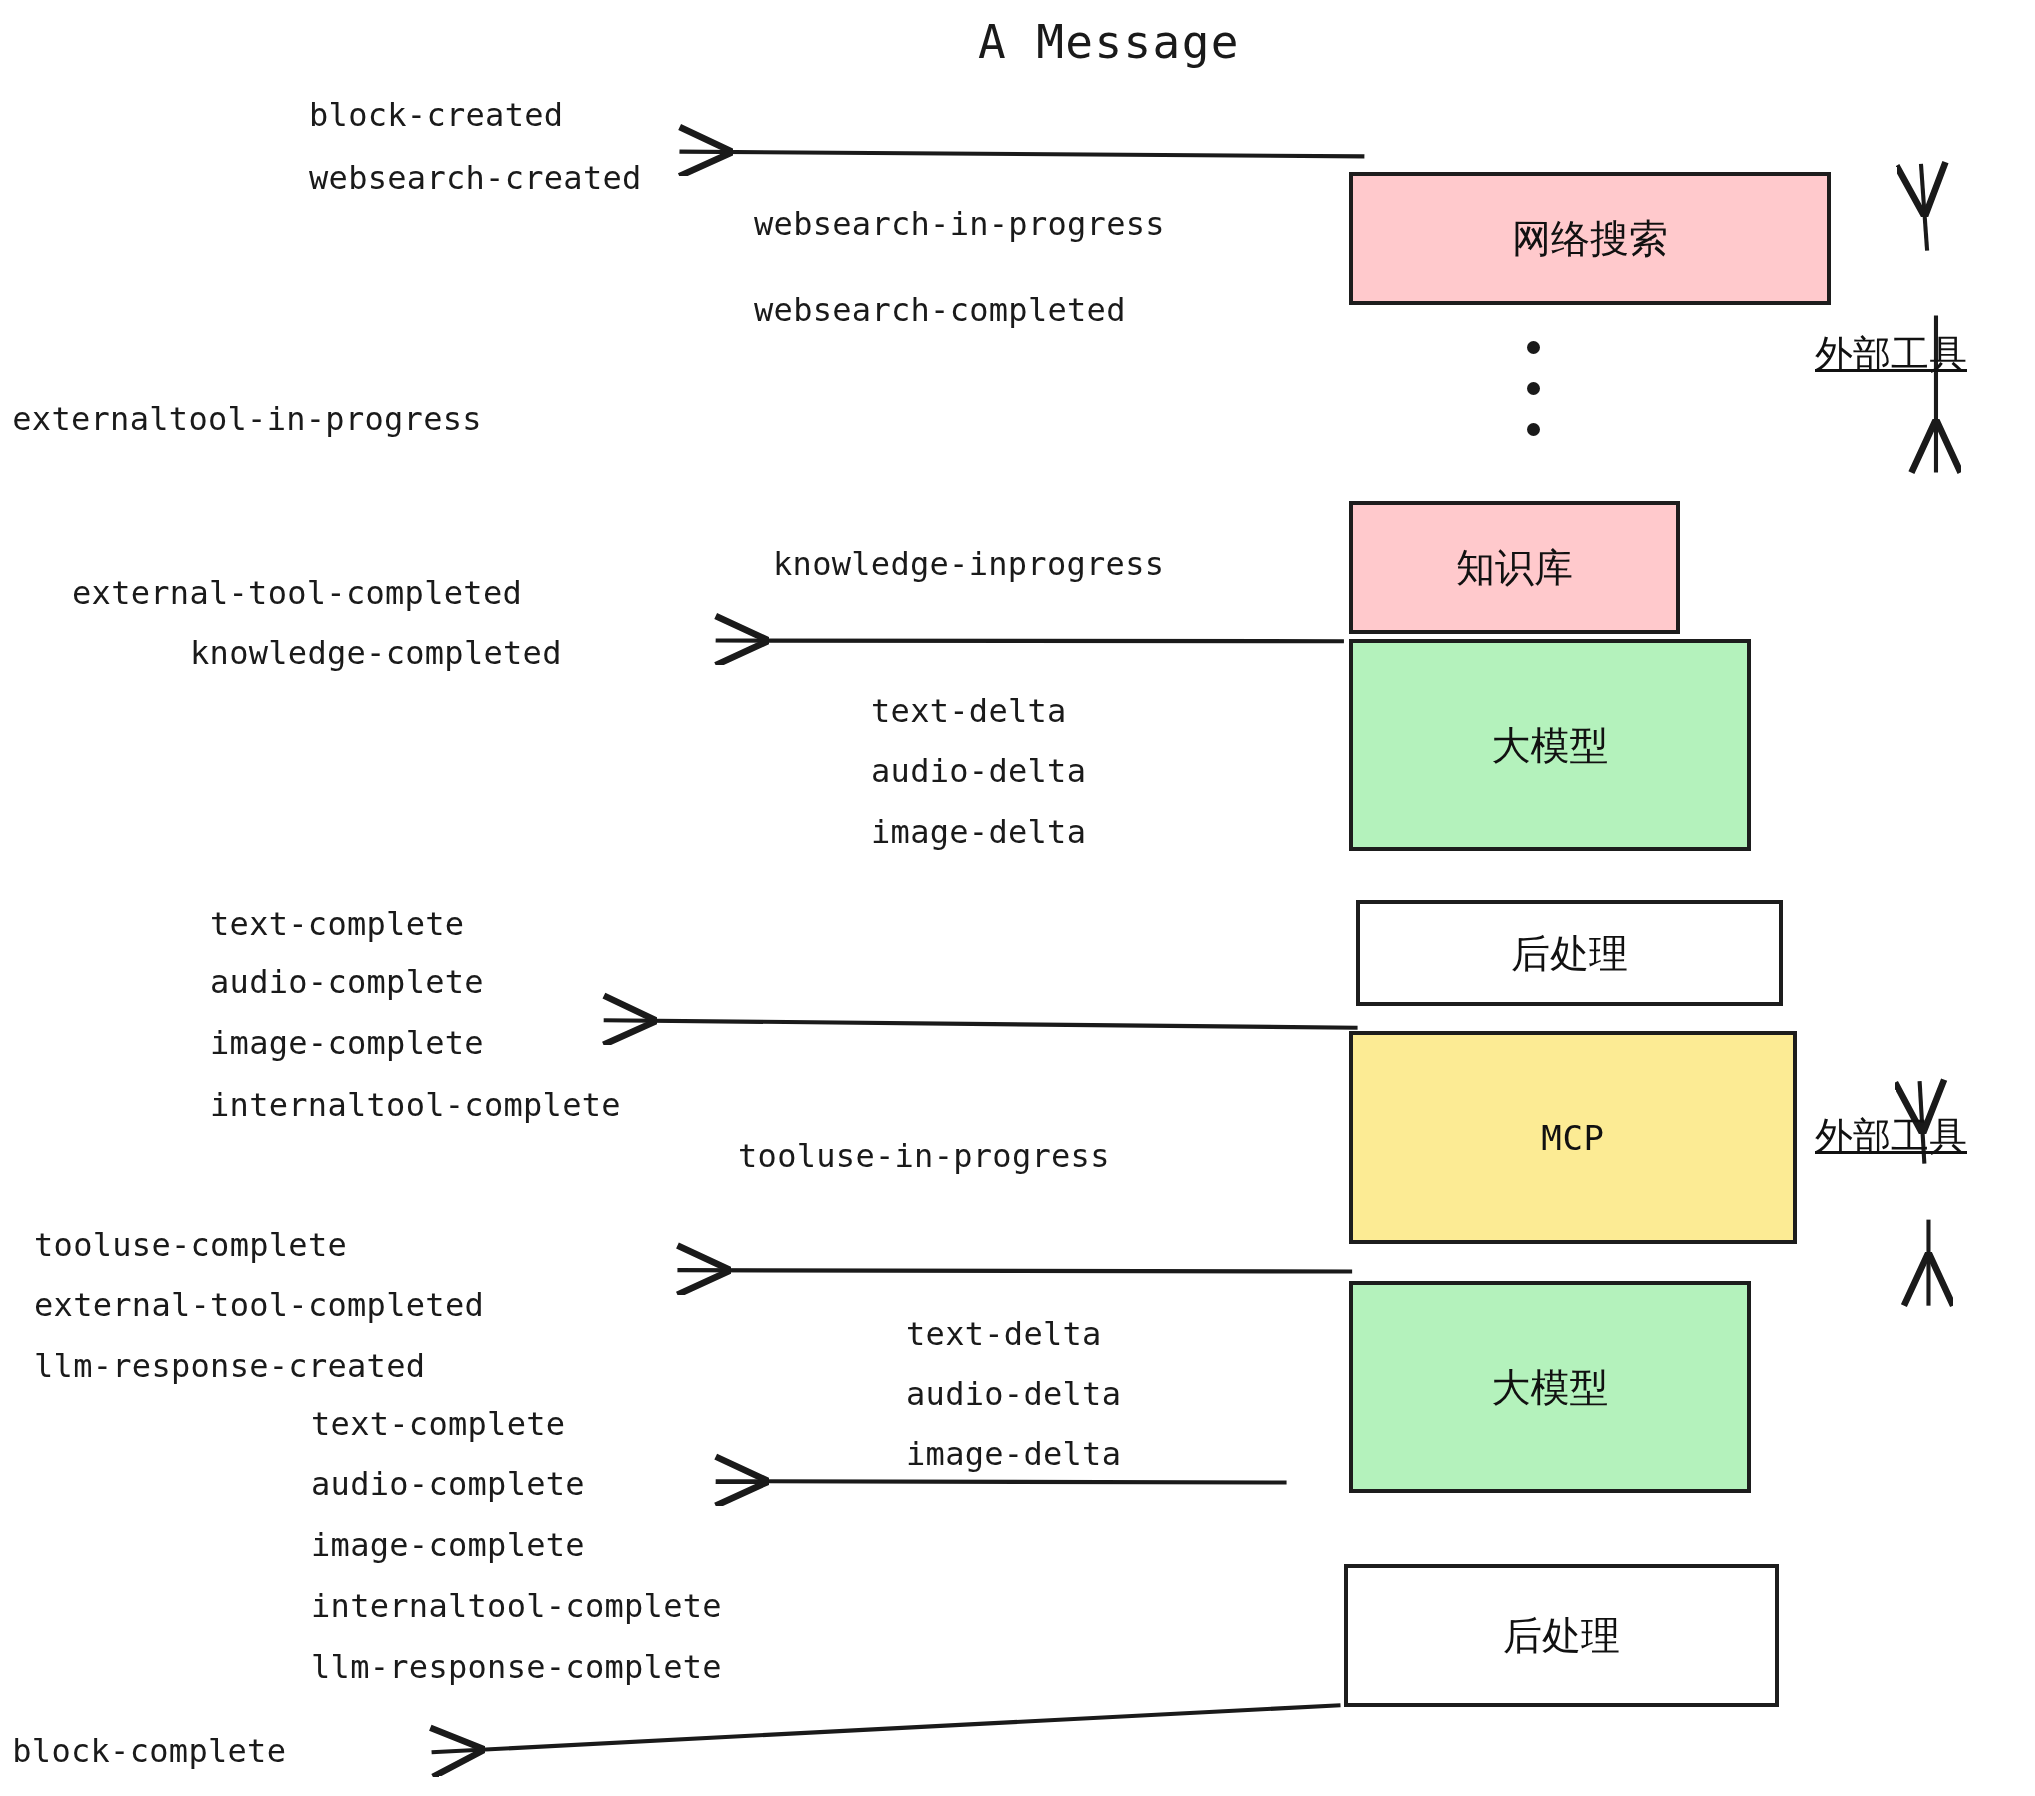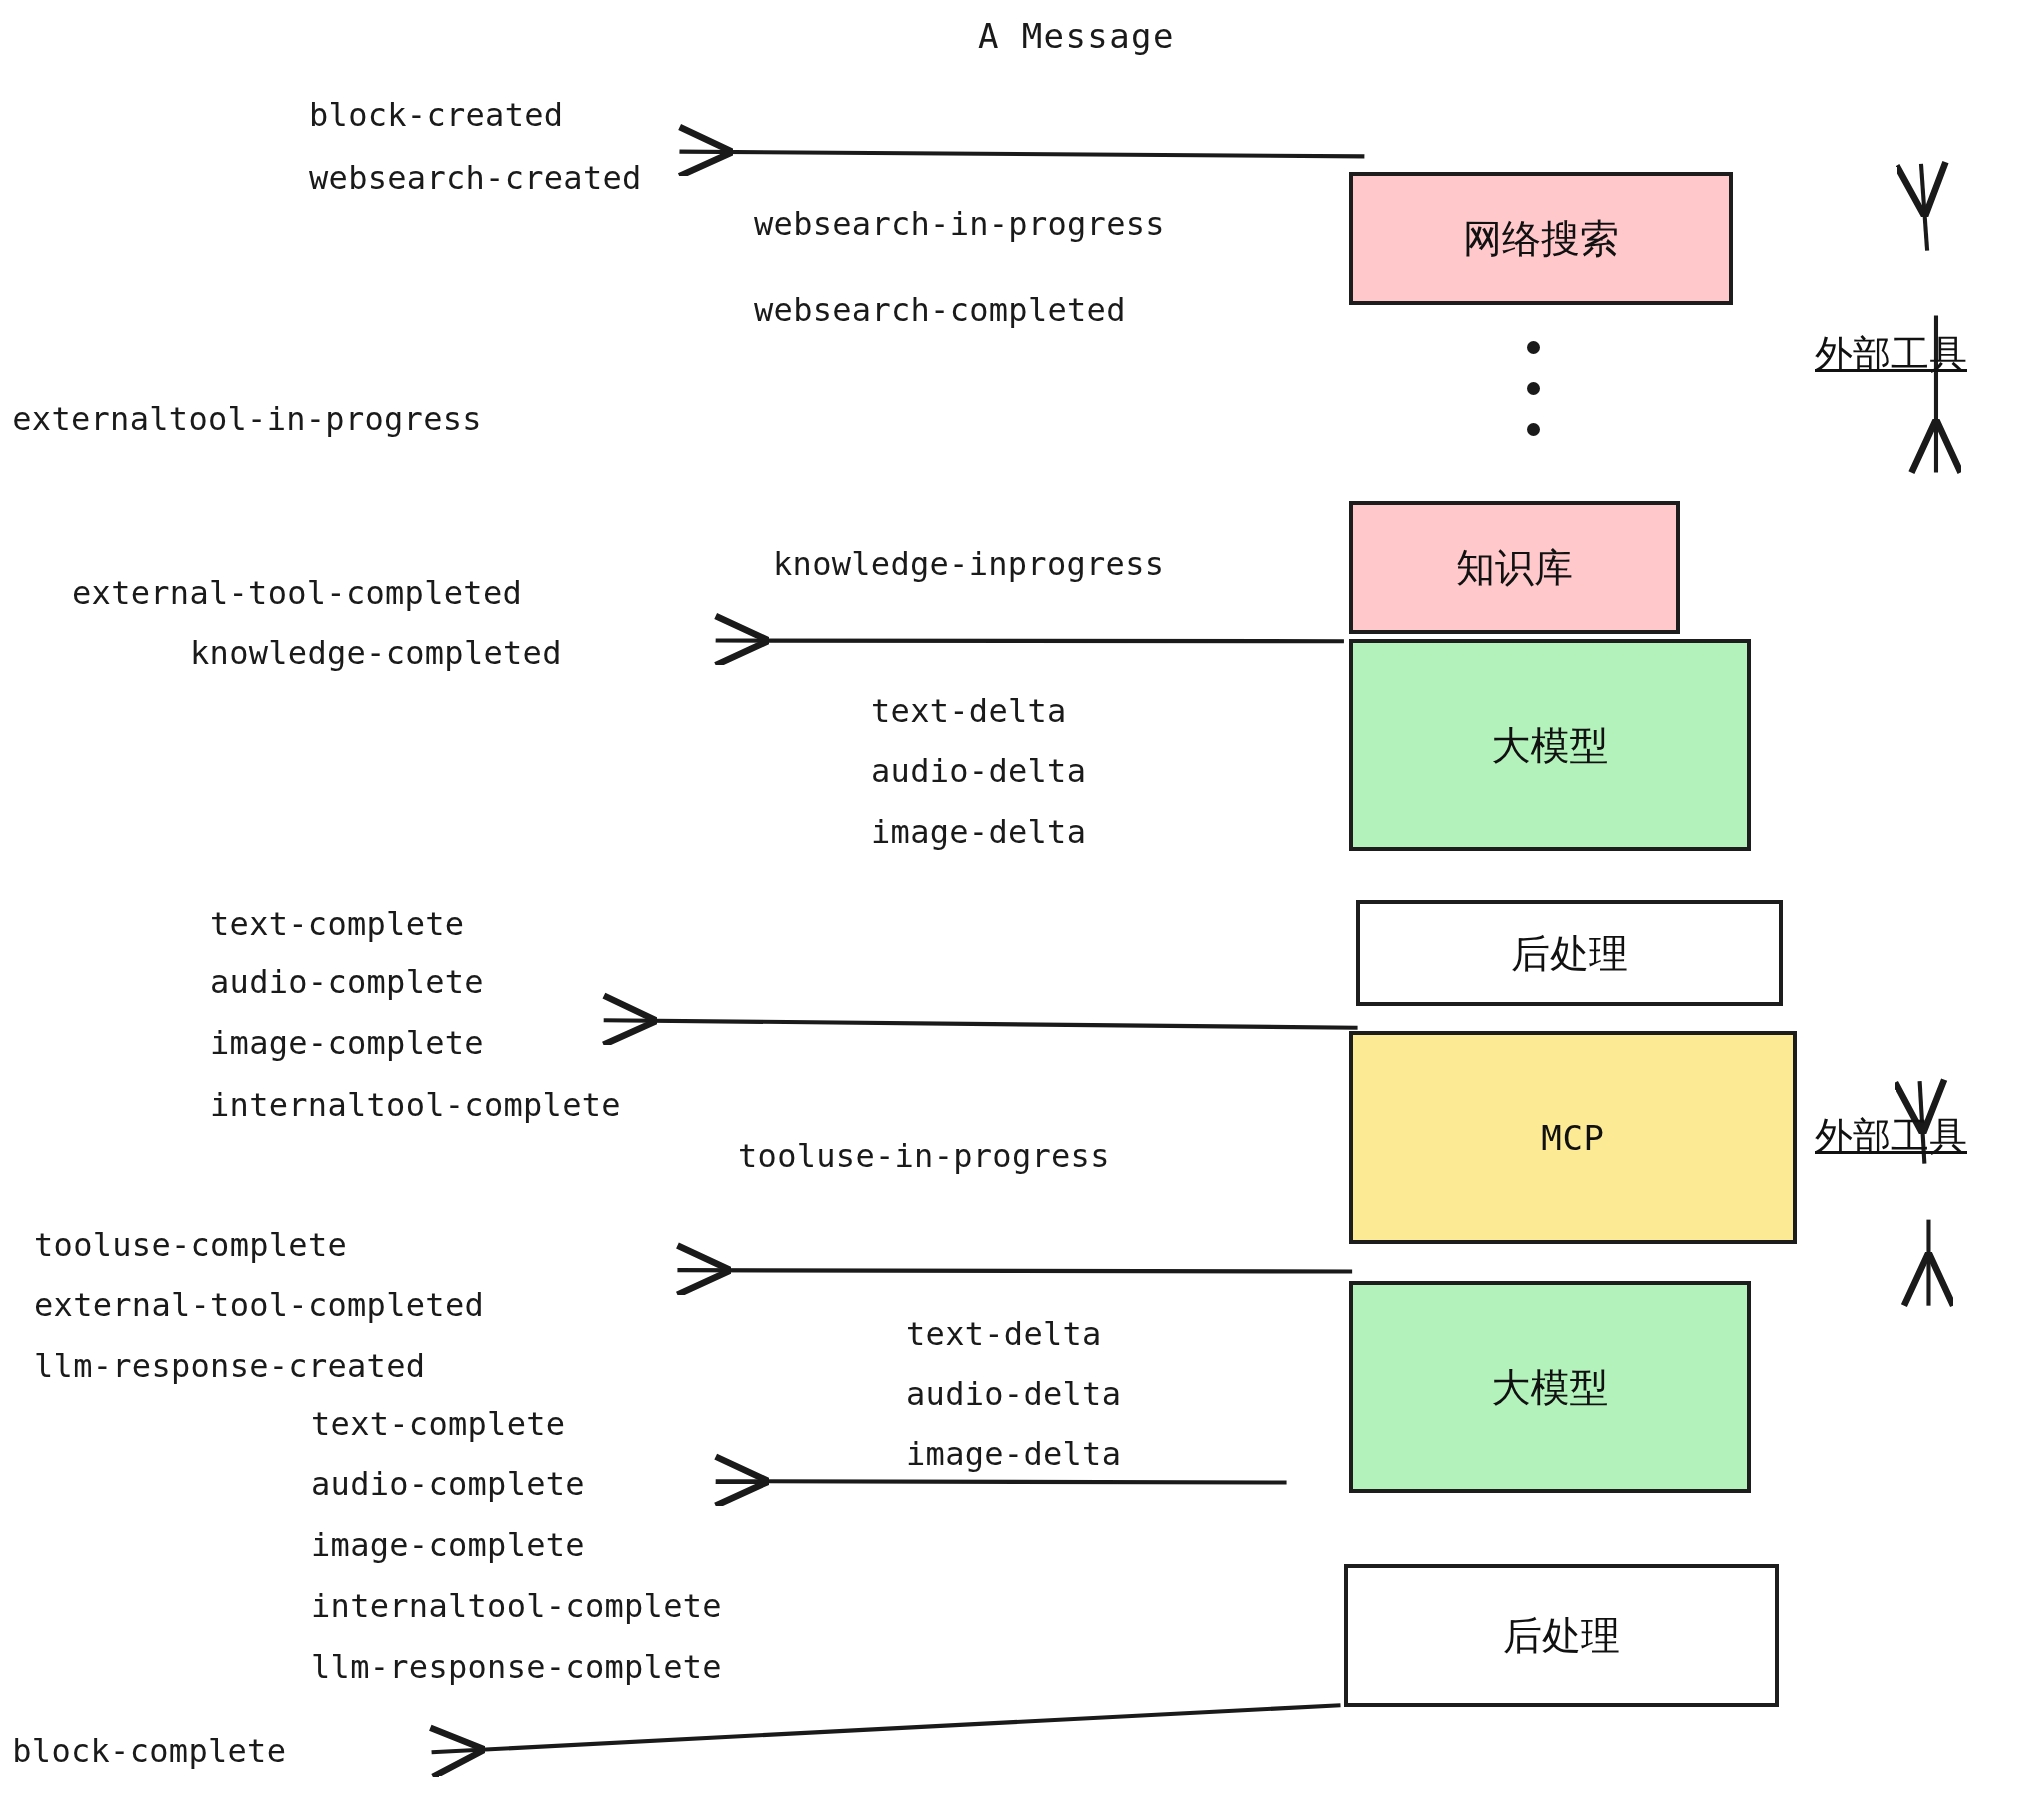--- a/index.html
+++ b/index.html
@@ -4,21 +4,21 @@
 <style>
   html,body{margin:0;padding:0;background:#ffffff;}
   body{width:2035px;height:1796px;position:relative;overflow:hidden;
        font-family:"DejaVu Sans Mono","Liberation Mono",monospace;}
   #stage{position:absolute;left:0;top:0;width:2035px;height:1796px;}
   .ev{position:absolute;white-space:pre;color:#1a1a1a;
       font-family:"DejaVu Sans Mono","Liberation Mono",monospace;
       font-size:32px;line-height:1;letter-spacing:0.3px;}
   .title{position:absolute;white-space:pre;color:#1a1a1a;
       font-family:"DejaVu Sans Mono","Liberation Mono",monospace;
-      font-size:34px;line-height:1;letter-spacing:1.4px;}
+      font-size:46px;line-height:1;letter-spacing:1.4px;}
   .box{position:absolute;border:4.1px solid #1d1d1d;box-sizing:border-box;
        display:flex;align-items:center;justify-content:center;}
   .box span{font-family:"DejaVu Sans","Liberation Sans",sans-serif;
        font-size:39px;color:#111;line-height:1;}
   .box.mcp span{font-family:"DejaVu Sans Mono","Liberation Mono",monospace;
        font-size:34px;letter-spacing:0.7px;}
   .dots{position:absolute;display:flex;flex-direction:column;align-items:center;}
   .dots i{display:block;width:13px;height:13px;border-radius:50%;background:#1a1a1a;margin-bottom:28px;}
   .sidelbl{position:absolute;white-space:pre;color:#111;
        font-family:"DejaVu Sans","Liberation Sans",sans-serif;font-size:38px;line-height:1;text-decoration:underline;}
@@ -51,21 +51,21 @@
     </g>
 
     <g stroke="#1a1a1a" stroke-width="6" fill="none" marker-end="url(#ahv)">
       <path d="M2822,367 L2813,240"></path>
       <path d="M2835,462 L2835,692"></path>
       <path d="M2818,1704 L2811,1583"></path>
       <path d="M2824,1786 L2824,1912"></path>
     </g>
   </svg>
 
-  <div class="box" style="left:1349px;top:172px;width:384px;height:133px;background:#FFC9CC;">
+  <div class="box" style="left:1349px;top:172px;width:482px;height:133px;background:#FFC9CC;">
     <span>网络搜索</span>
   </div>
 
   <div class="dots" style="left:1527px;top:341px;">
     <i></i>
       <i></i>
       <i></i>
   </div>
 
   <div class="box" style="left:1349px;top:501px;width:331px;height:133px;background:#FFC9CC;">

